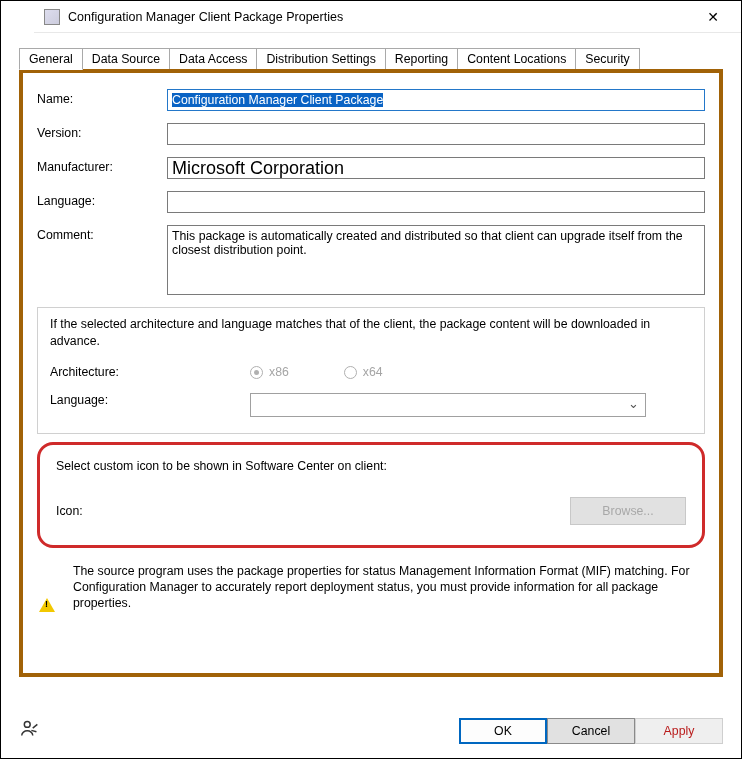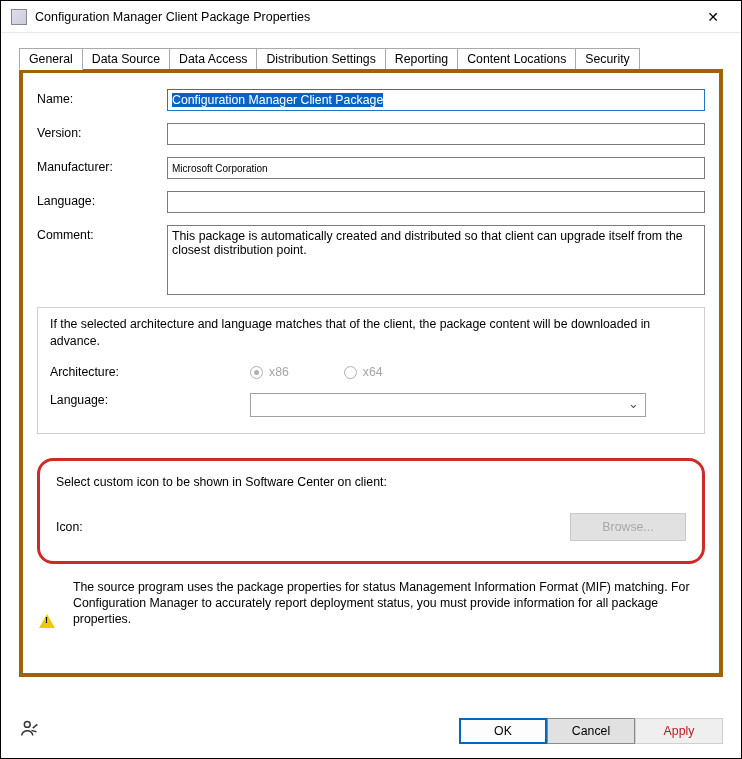--- a/index.html
+++ b/index.html
@@ -15,20 +15,21 @@
       overflow: hidden;
       border: 1px solid #000;
       position: relative;
     }
     .titlebar {
       height: 32px;
       display: flex;
       align-items: center;
       padding: 0 8px 0 10px;
       border-bottom: 1px solid #e8e8e8;
+      margin-left: 33px;
     }
     .title-icon {
       width: 16px;
       height: 16px;
       border: 1px solid #888;
       margin-right: 8px;
       background: linear-gradient(135deg,#dde 0%,#ccd 100%);
     }
     .title-text {
       flex: 1;
@@ -81,21 +82,21 @@
       position: relative;
     }
     .form-row { display: flex; align-items: flex-start; margin-bottom: 12px; }
     .form-row label { width: 130px; padding-top: 3px; }
     .textfield {
       flex: 1;
       height: 22px;
       border: 1px solid #7a7a7a;
       padding: 1px 4px;
       font-family: inherit;
-      font-size: 10px;
+      font-size: 18px;
       background: #fff;
     }
     .name-highlight {
       background: #0a63c4;
       color: #fff;
       padding: 0 0px;
     }
     .textarea {
       flex: 1;
       height: 70px;
@@ -129,21 +130,21 @@
       max-width: 396px;
     }
     .dropdown::after {
       content:"⌄";
       position:absolute; right:6px; top:2px; font-size:13px; color:#555;
     }
     .icon-section {
       border: 3px solid #cf2a2a;
       border-radius: 16px;
       padding: 14px 16px 20px 16px;
-      margin-top: 24px;
+      margin-top: 8px;
     }
     .icon-row { display:flex; align-items:center; margin-top:24px; }
     .browse-btn {
       width:116px; height:28px; border:1px solid #c8c8c8; background:#e1e1e1; color:#a8a8a8; font-family:inherit; font-size:12.3px;
     }
     .warning-row {
       display:flex; margin-top: 16px; gap: 18px; align-items:flex-end;
     }
     .warn-icon {
       width:0; height:0;

